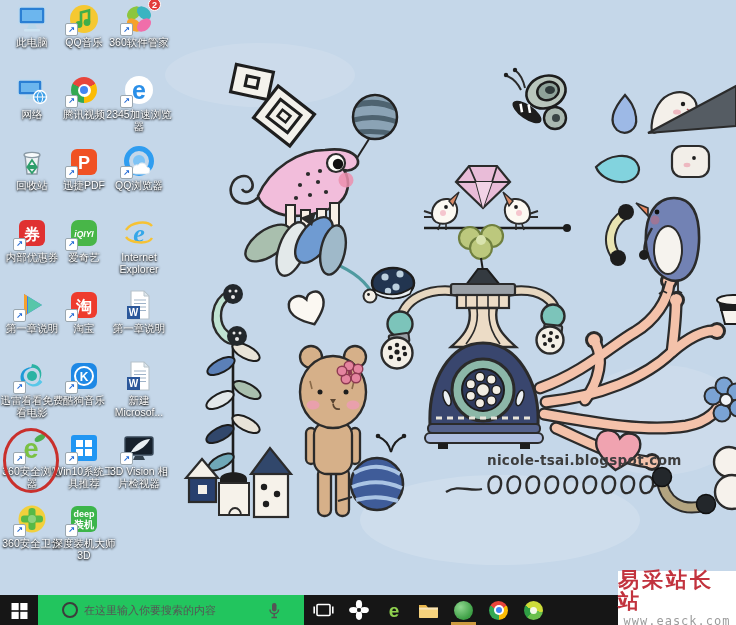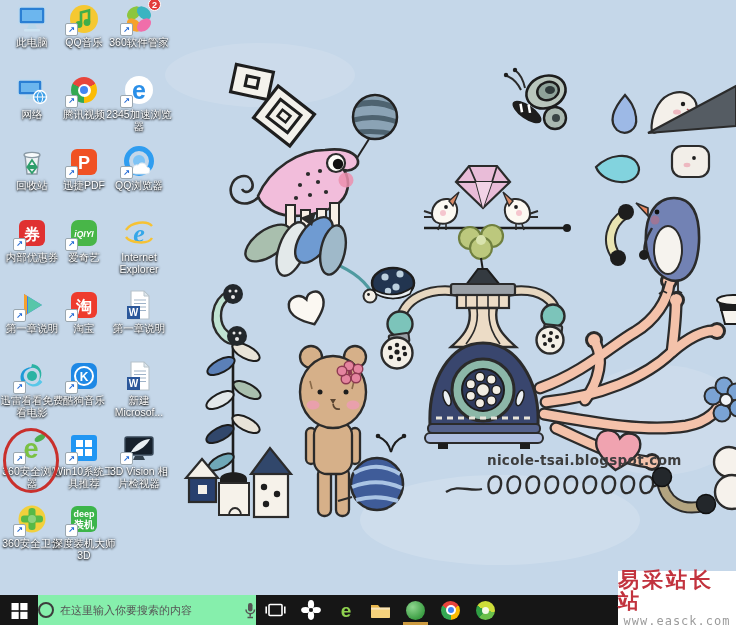--- a/index.html
+++ b/index.html
@@ -31,22 +31,22 @@
   .chrome-ball::before{content:"";position:absolute;inset:6.5px;background:#fff;border-radius:50%;}
   .chrome-ball::after{content:"";position:absolute;inset:9px;background:#4285f4;border-radius:50%;}
   .chrome-sm{width:19px;height:19px;border-radius:50%;position:relative;
     background:conic-gradient(from -60deg,#e8453c 0 120deg,#fbbc05 0 240deg,#34a853 0 360deg);}
   .chrome-sm::before{content:"";position:absolute;inset:4.5px;background:#fff;border-radius:50%;}
   .chrome-sm::after{content:"";position:absolute;inset:6.5px;background:#4285f4;border-radius:50%;}
   
   .taskbar{position:absolute;left:0;bottom:0;width:736px;height:30px;background:#161616;
     display:flex;align-items:stretch;z-index:5;}
   .start{width:38px;display:flex;align-items:center;justify-content:center;cursor:pointer;}
-  .searchbox{width:218px;background:#86efac;display:flex;align-items:center;gap:6px;
-    padding:0 0;cursor:text;}
+  .searchbox{width:218px;background:#22c55e;display:flex;align-items:center;gap:6px;
+    padding:0 24px;cursor:text;}
   .cortana{width:12px;height:12px;border:2px solid #3c3c3c;border-radius:50%;flex:none;}
   .stext{font-size:11px;color:#555;flex:1;white-space:nowrap;overflow:hidden;}
   .tb-icons{display:flex;align-items:center;margin-left:2px;}
   .tbi{width:35px;height:30px;display:flex;align-items:center;justify-content:center;
     position:relative;cursor:pointer;}
   .tbi.active::after{content:"";position:absolute;bottom:0;left:5px;right:5px;height:3px;background:#cc9a3f;}
   .tb-green{width:19px;height:19px;border-radius:50%;
     background:radial-gradient(circle at 35% 32%,#8fd78f,#3c9e44 70%);}
   .tb-av{width:19px;height:19px;border-radius:50%;position:relative;
     background:conic-gradient(#cddc39 0 100deg,#6abf4b 0 220deg,#2f9e44 0 300deg,#cddc39 0 360deg);}

